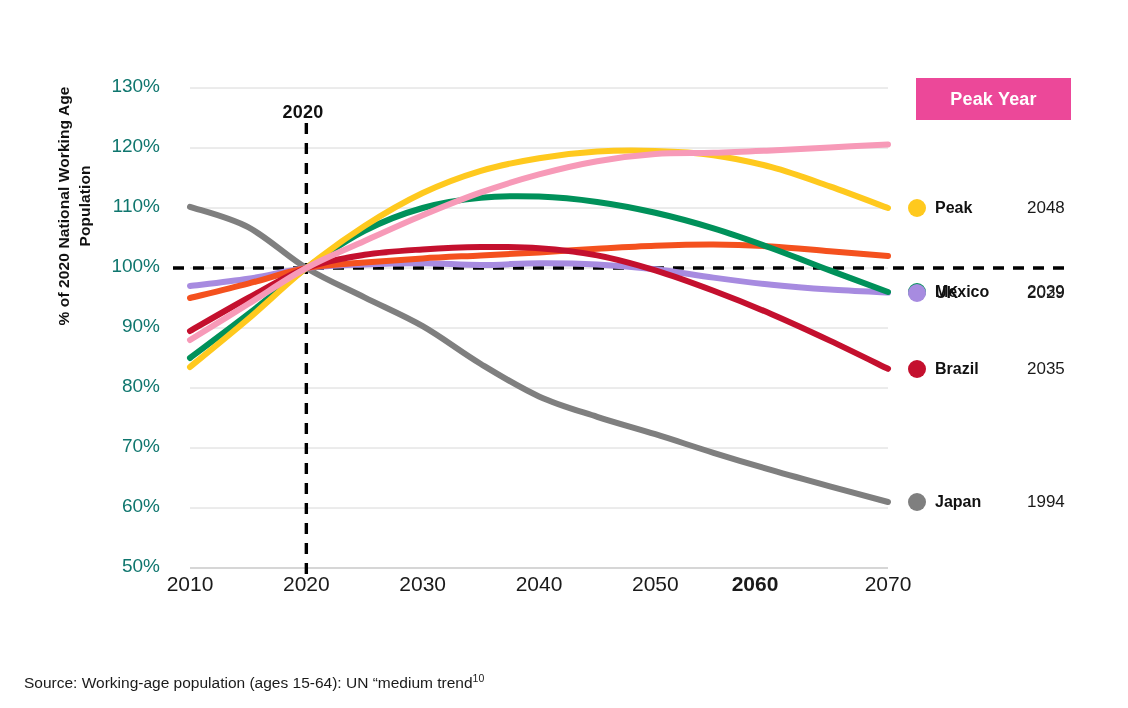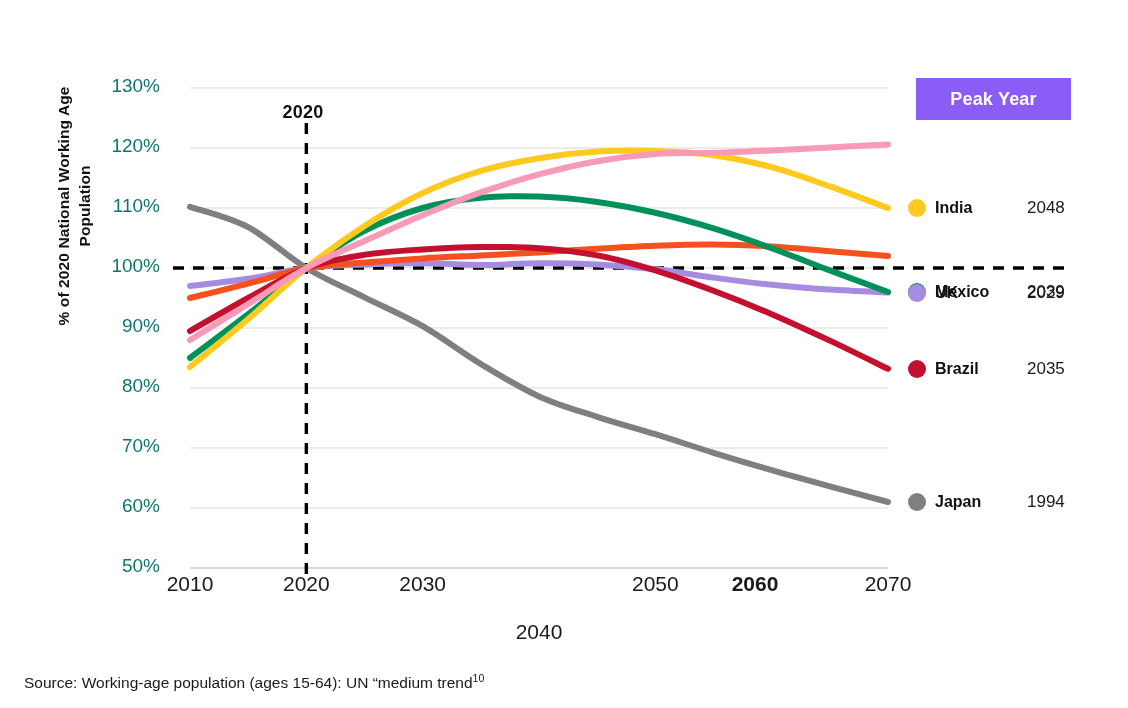--- a/index.html
+++ b/index.html
@@ -82,21 +82,21 @@
     top: 78px;
     width: 200px;
     height: 460px;
   }
   #legend-header {
     position: absolute;
     left: 8px;
     top: 0;
     width: 155px;
     height: 42px;
-    background: #8b5cf6;
+    background: #ec4899;
     color: #ffffff;
     font-size: 18px;
     font-weight: bold;
     display: flex;
     align-items: center;
     justify-content: center;
     letter-spacing: 0.2px;
   }
   .legend-row {
     position: absolute;
@@ -176,35 +176,35 @@
       <div class="y-tick" style="top: 315px;">90%</div>
       <div class="y-tick" style="top: 255px;">100%</div>
       <div class="y-tick" style="top: 195px;">110%</div>
       <div class="y-tick" style="top: 135px;">120%</div>
       <div class="y-tick" style="top: 75px;">130%</div>
     </div>
   <div id="x-ticks">
       <div class="x-tick" style="left: 190px;">2010</div>
       <div class="x-tick" style="left: 306.333px;">2020</div>
       <div class="x-tick" style="left: 422.667px;">2030</div>
-      <div class="x-tick" style="left: 539px; margin-top: 48px;">2040</div>
+      <div class="x-tick" style="left: 539px;">2040</div>
       <div class="x-tick" style="left: 655.333px;">2050</div>
       <div class="x-tick" style="left: 755px; font-weight: bold;">2060</div>
       <div class="x-tick" style="left: 888px;">2070</div>
     </div>
 
   <div id="y-axis-title">% of 2020 National Working Age Population</div>
 
   <div id="annot-2020">2020</div>
 
   <div id="legend">
     <div id="legend-header">Peak Year</div>
       <div class="legend-row" style="top: 119px;">
         <span class="legend-dot" style="background: rgb(255, 201, 30);"></span>
-        <span class="legend-name">India</span>
+        <span class="legend-name">Peak</span>
         <span class="legend-year">2048</span>
       </div>
       <div class="legend-row" style="top: 203px;">
         <span class="legend-dot" style="background: rgb(0, 145, 90);"></span>
         <span class="legend-name">Mexico</span>
         <span class="legend-year">2039</span>
       </div>
       <div class="legend-row" style="top: 203.6px;">
         <span class="legend-dot" style="background: rgb(167, 139, 224);"></span>
         <span class="legend-name">UK</span>

